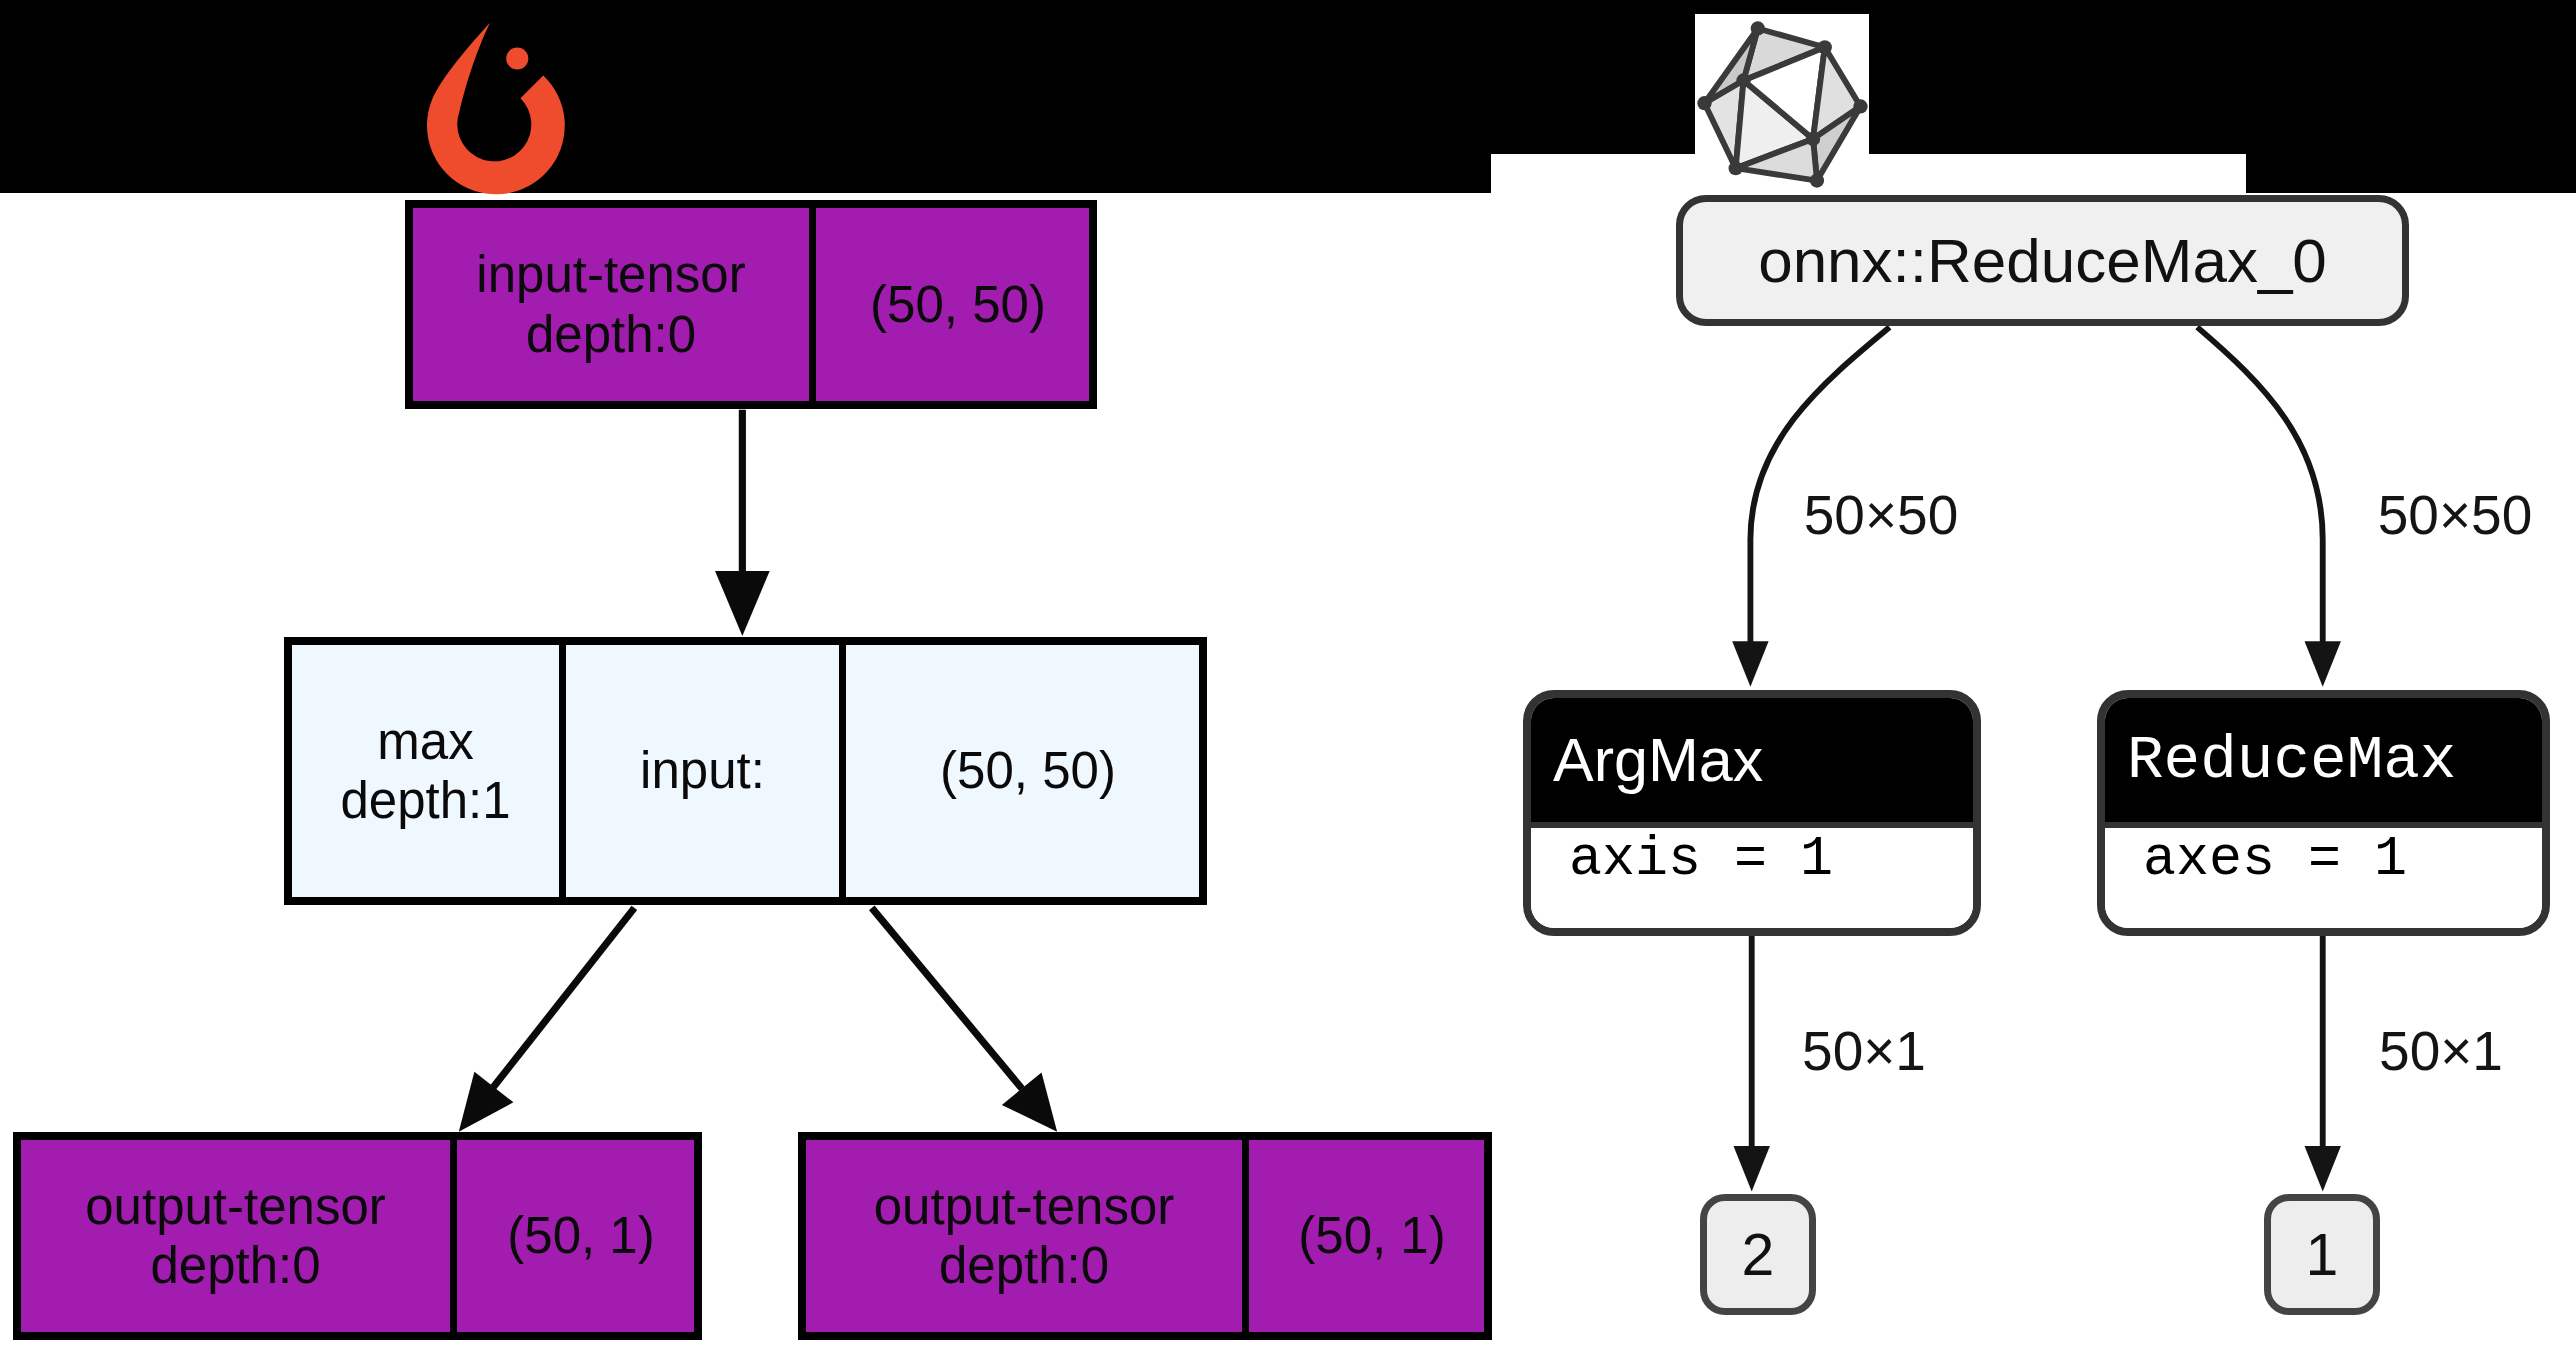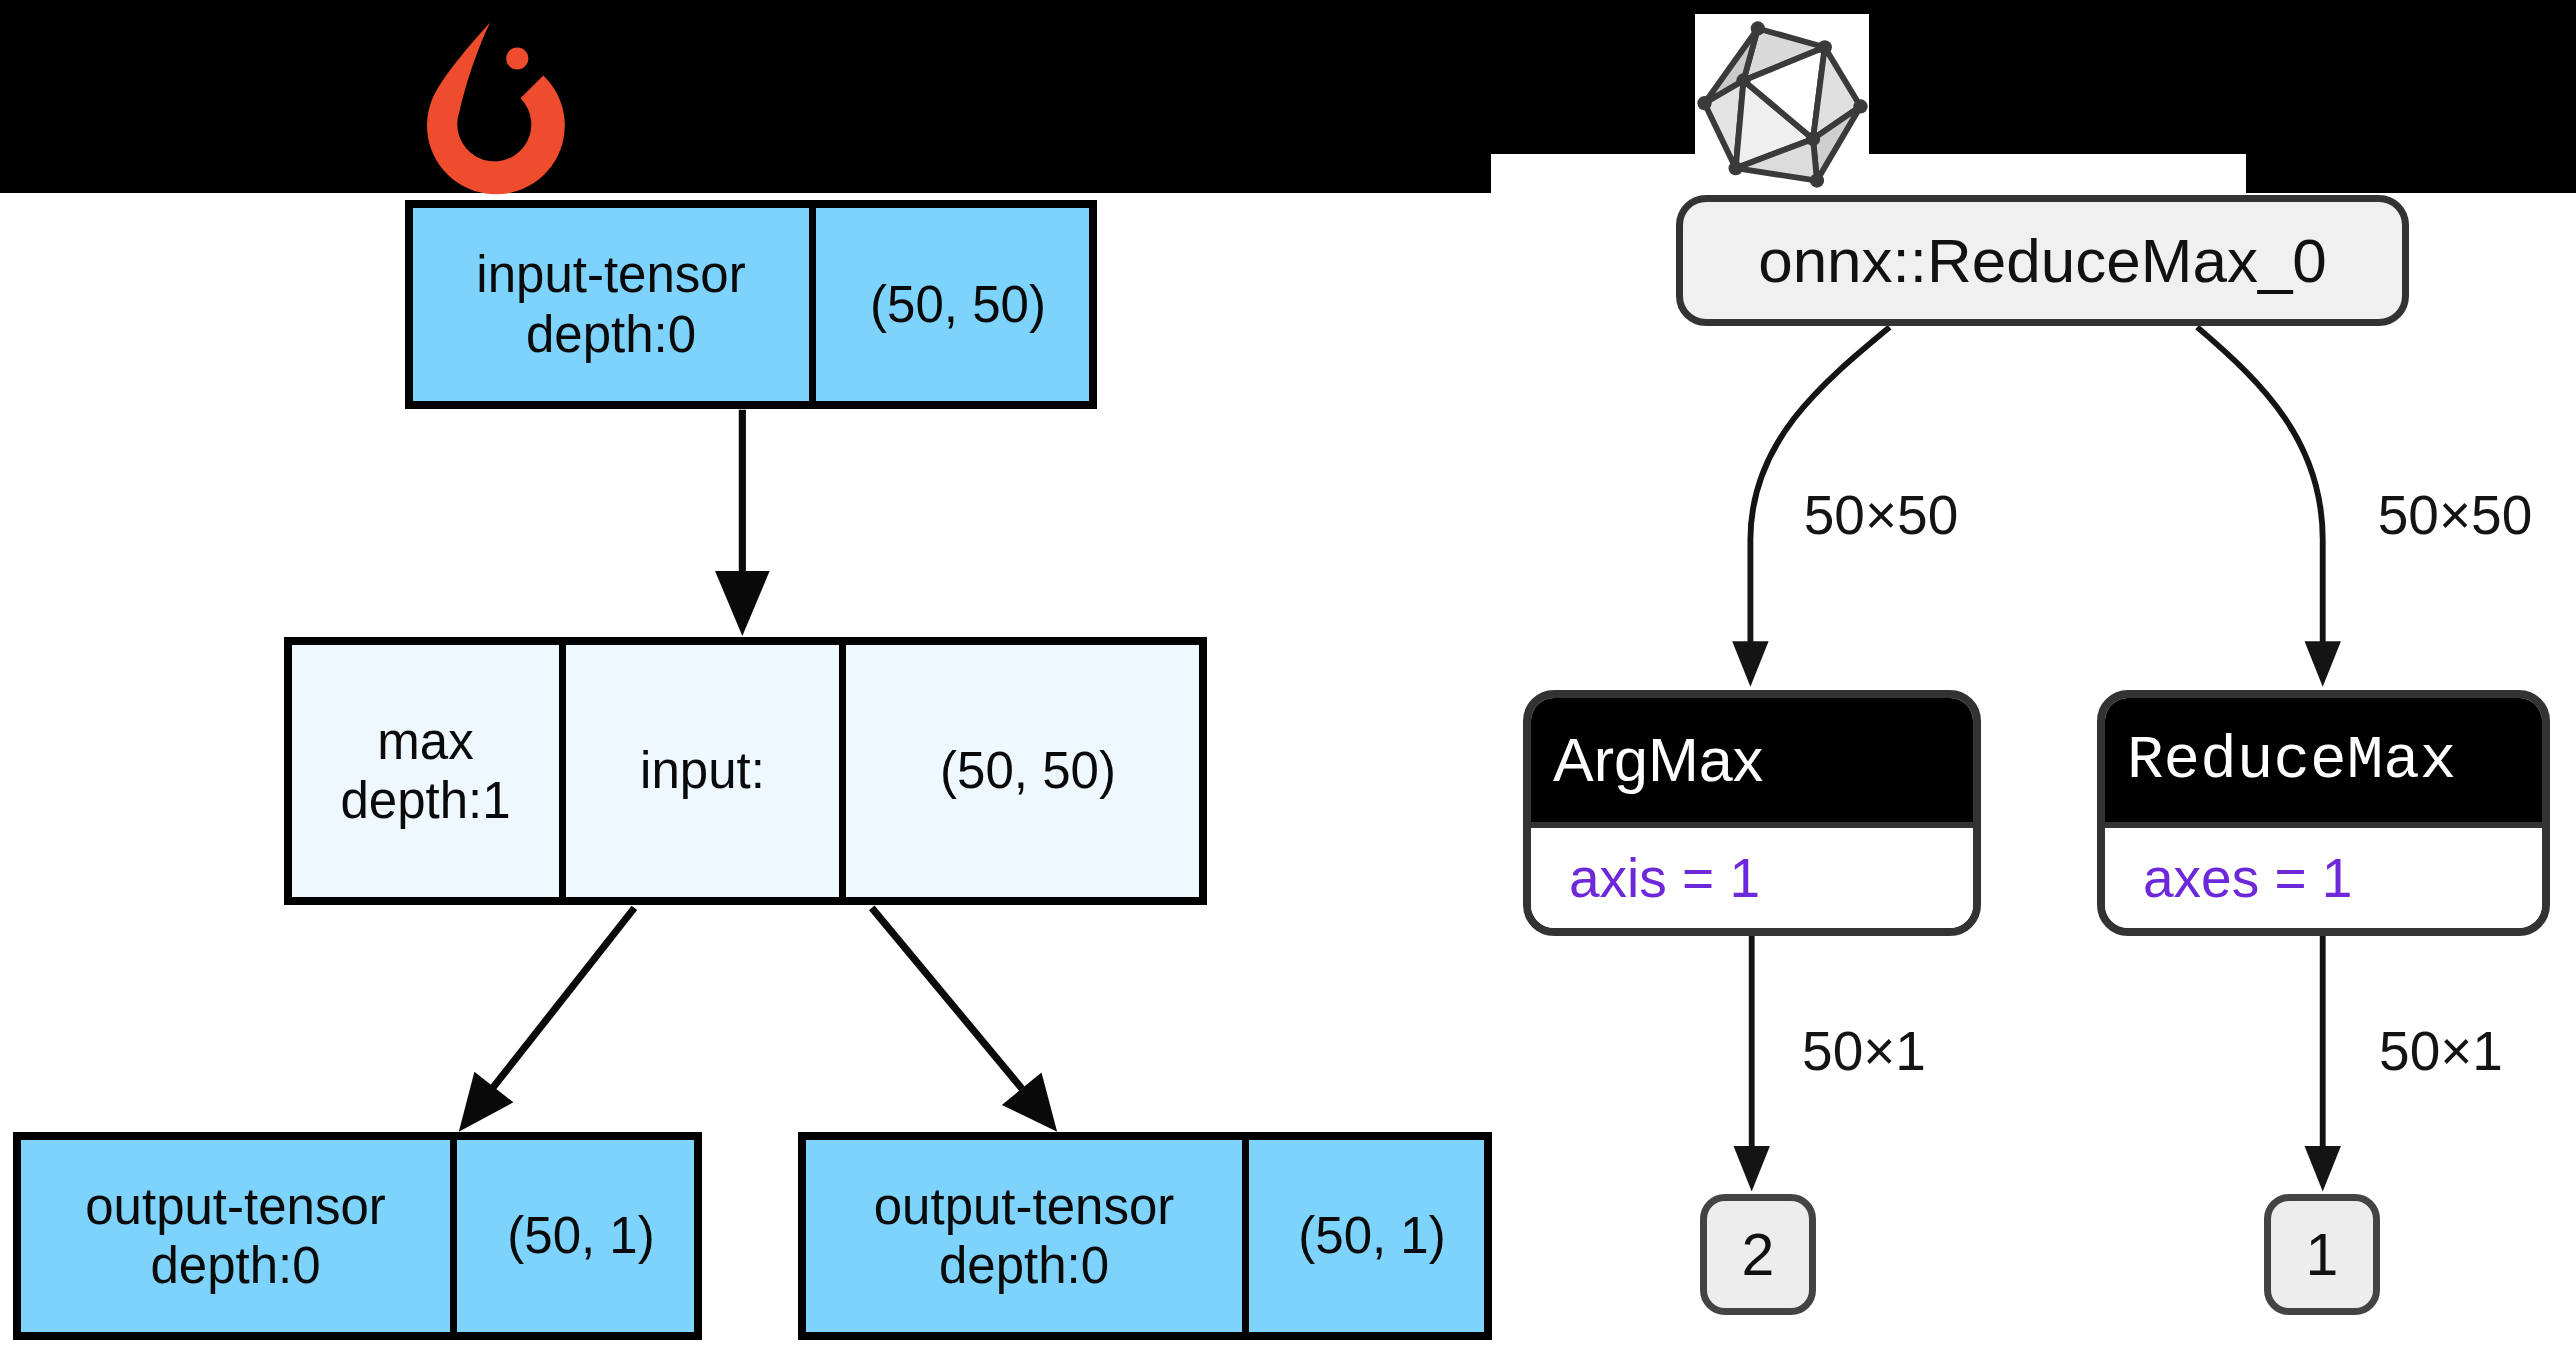--- a/index.html
+++ b/index.html
@@ -14,37 +14,37 @@
   
   .gv-node{
     display:flex;box-sizing:border-box;border:8.5px solid #000;
     font-size:51px;line-height:1.16;text-align:center;color:#0a0a0a;
   }
   .gv-node .cell{
     display:flex;flex-direction:column;align-items:center;justify-content:center;
     box-sizing:border-box;flex:1 1 auto;
   }
   .gv-node .cell + .cell{border-left:7.8px solid #000;padding-left:11px;}
-  .yellow{background:#7dd3fc;}
+  .yellow{background:#a21caf;}
   .blue{background:#F0F8FF;}
   .gv-grid{display:flex;flex-direction:row;box-sizing:border-box;}
   .gv-grid .row{display:flex;flex:1 1 auto;box-sizing:border-box;}
   .gv-grid .row + .row{border-top:7.8px solid #000;}
   
   .nt-node{
     box-sizing:border-box;border:8.5px solid #333;border-radius:31px;overflow:hidden;
     background:#fff;display:flex;flex-direction:column;
   }
   .nt-head{
     background:#000;color:#fff;display:flex;align-items:center;
     padding-left:22px;font-size:61px;flex:0 0 auto;
   }
   .nt-body{
-    background:#fff;color:#6d28d9;display:flex;align-items:center;
-    padding-left:38px;font-size:55px;flex:1 1 auto;border-top:6.5px solid #333;
+    background:#fff;color:#000000;display:flex;
+    padding-left:38px;font-size:55px;flex:1 1 auto;border-top:6.5px solid #333;font-family:Liberation Mono, monospace;
   }
   .nt-root{
     box-sizing:border-box;border:7.8px solid #333;border-radius:30px;background:#F0F0F0;
     display:flex;align-items:center;justify-content:center;font-size:62px;color:#111;
   }
   .nt-leaf{
     box-sizing:border-box;border:7.2px solid #444;border-radius:25px;background:#EDEDED;
     display:flex;align-items:center;justify-content:center;font-size:59px;color:#111;
   }
   .edge-label{

